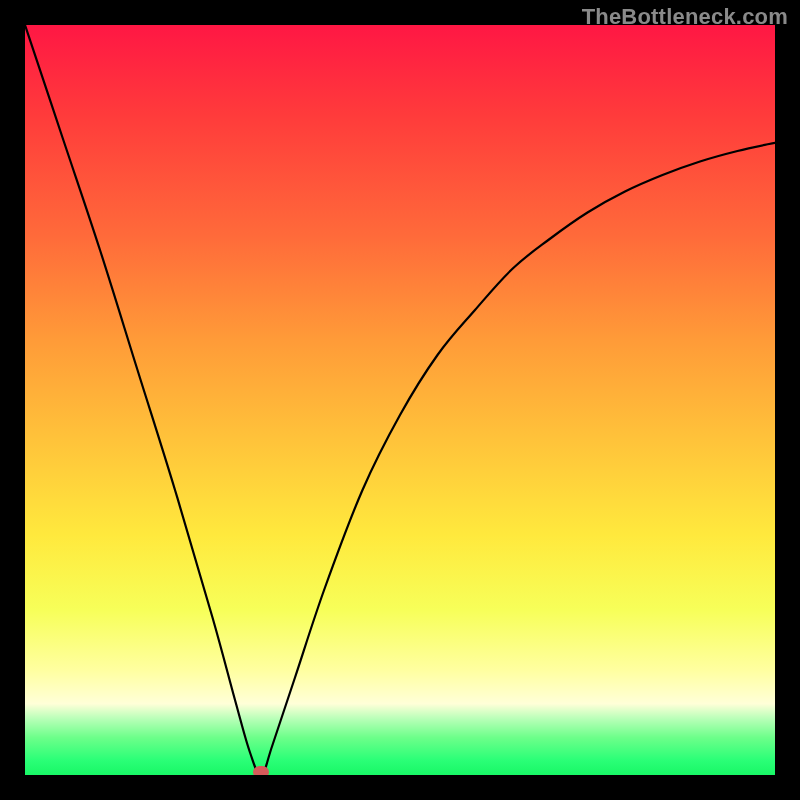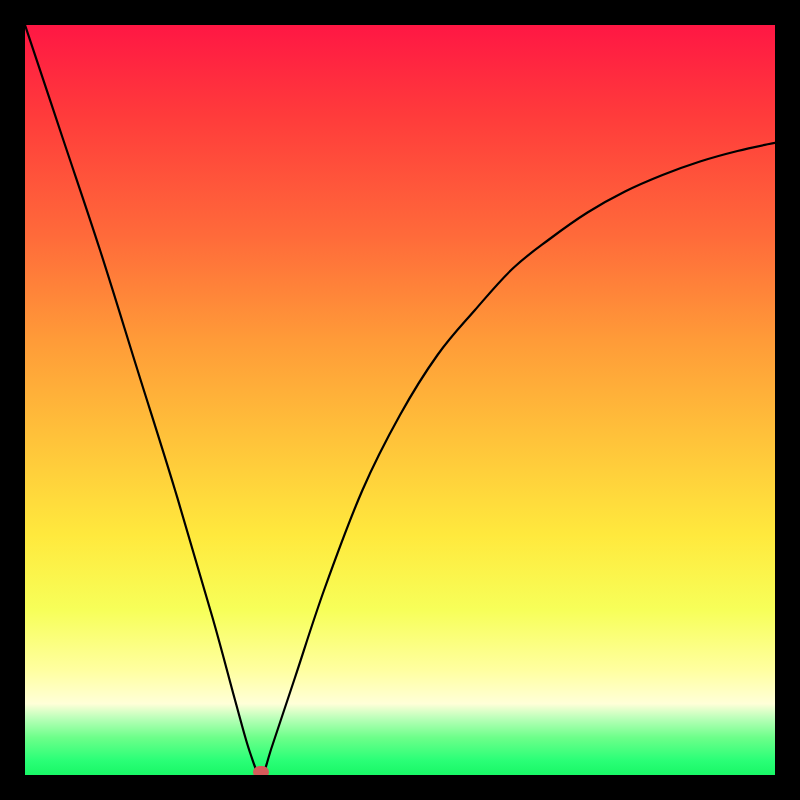--- a/index.html
+++ b/index.html
@@ -61,20 +61,21 @@
     background: #d65a5a;
     border-radius: 50% / 60%;
     transform: translate(-50%, -50%);
     z-index: 3;
   }
 </style>
 </head>
 <body>
 
 <div class="frame">
+  <div class="watermark">TheBottleneck.com</div>
   <div class="plot">
     <div class="gradient"></div>
     <svg class="curve-layer" viewBox="0 0 750 750" preserveAspectRatio="none">
       <path id="curvePath" d="M 0.00 0.00 C 6.75 20.25, 24.00 72.00, 37.50 112.50 C 51.00 153.00, 61.50 183.15, 75.00 225.00 C 88.50 266.85, 99.00 301.80, 112.50 345.00 C 126.00 388.20, 136.50 420.45, 150.00 465.00 C 163.50 509.55, 176.70 554.70, 187.50 592.50 C 198.30 630.30, 203.25 650.70, 210.00 675.00 C 216.75 699.30, 220.28 714.00, 225.00 727.50 C 229.72 741.00, 232.20 751.35, 236.25 750.00 C 240.30 748.65, 241.43 737.55, 247.50 720.00 C 253.57 702.45, 260.55 680.85, 270.00 652.50 C 279.45 624.15, 287.85 596.25, 300.00 562.50 C 312.15 528.75, 324.00 496.05, 337.50 465.00 C 351.00 433.95, 361.50 414.30, 375.00 390.00 C 388.50 365.70, 399.00 348.90, 412.50 330.00 C 426.00 311.10, 436.50 300.52, 450.00 285.00 C 463.50 269.48, 474.00 256.57, 487.50 243.75 C 501.00 230.92, 511.50 223.88, 525.00 213.75 C 538.50 203.63, 549.00 196.00, 562.50 187.50 C 576.00 179.00, 586.50 173.25, 600.00 166.50 C 613.50 159.75, 624.00 155.40, 637.50 150.00 C 651.00 144.60, 661.50 140.82, 675.00 136.50 C 688.50 132.18, 699.00 129.38, 712.50 126.00 C 726.00 122.63, 743.25 119.23, 750.00 117.75" fill="none" stroke="#000000" stroke-width="2.2" stroke-linecap="round"></path>
     </svg>
     <div class="marker" id="minMarker" style="left: 236.25px; top: 747px; background: rgb(214, 90, 90);"></div>
   </div>
 </div>
 
 </body></html>

